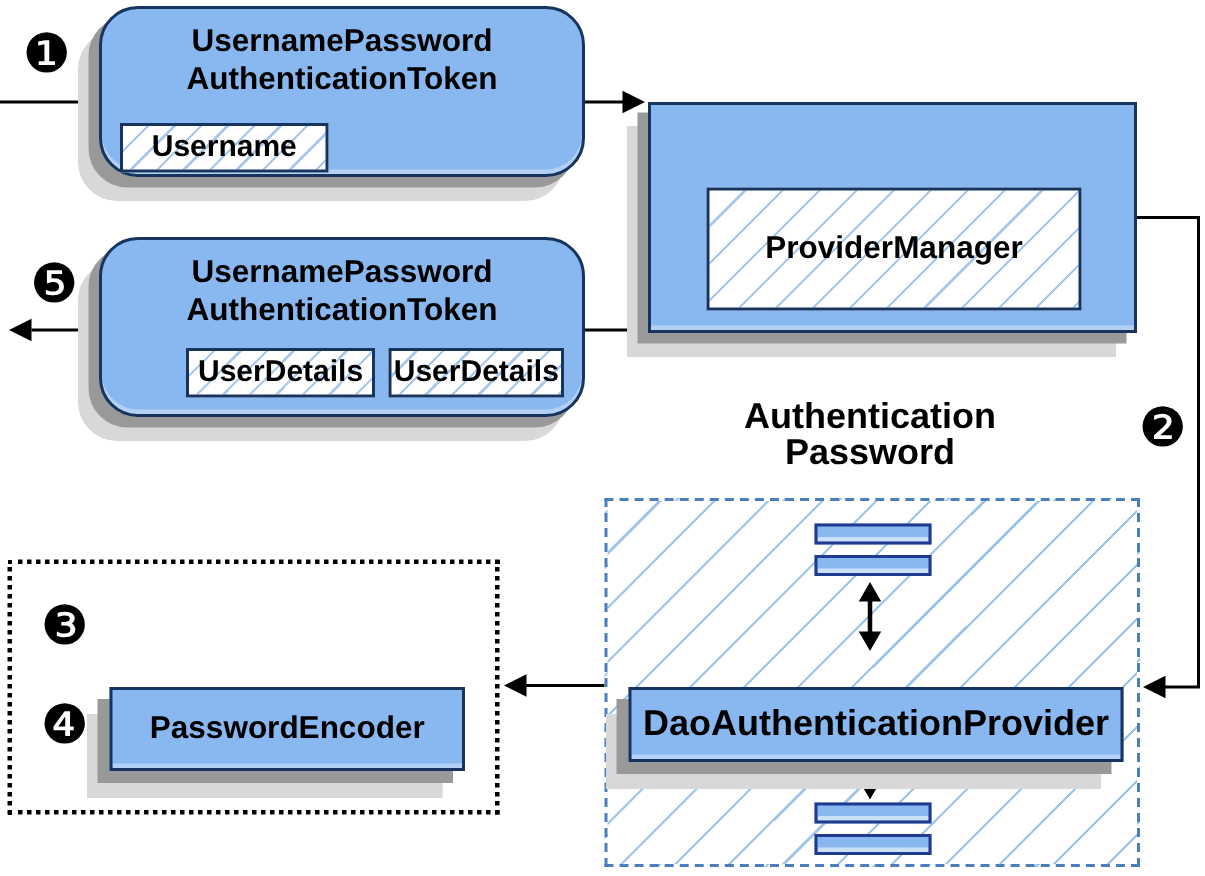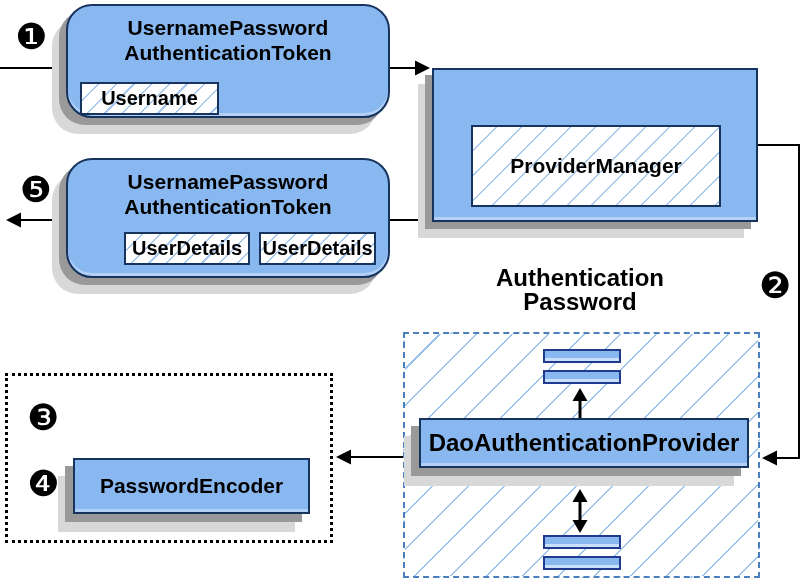--- a/index.html
+++ b/index.html
@@ -141,21 +141,21 @@
   </div>
 
   <div class="group-label" style="left:455px;top:266px;width:250px;">
     <div>Authentication</div>
     <div>Password</div>
   </div>
 
   <div class="bar" style="left:543px;top:349px;"></div>
   <div class="bar" style="left:543px;top:370px;"></div>
 
-  <div class="simple-node" style="left:419px;top:418px;width:330px;height:50px;font-size:24px;">DaoAuthenticationProvider</div>
+  <div class="simple-node" style="left:419px;top:458px;width:330px;height:50px;font-size:24px;">DaoAuthenticationProvider</div>
 
   <div class="bar" style="left:543px;top:535px;"></div>
   <div class="bar" style="left:543px;top:556px;"></div>
 
   <div class="dotted-box" style="left:5px;top:373px;width:328px;height:170px;"></div>
 
 
   <div class="simple-node" style="left:73px;top:458px;width:237px;height:56px;font-size:21px;">PasswordEncoder</div>
 
 </div>

